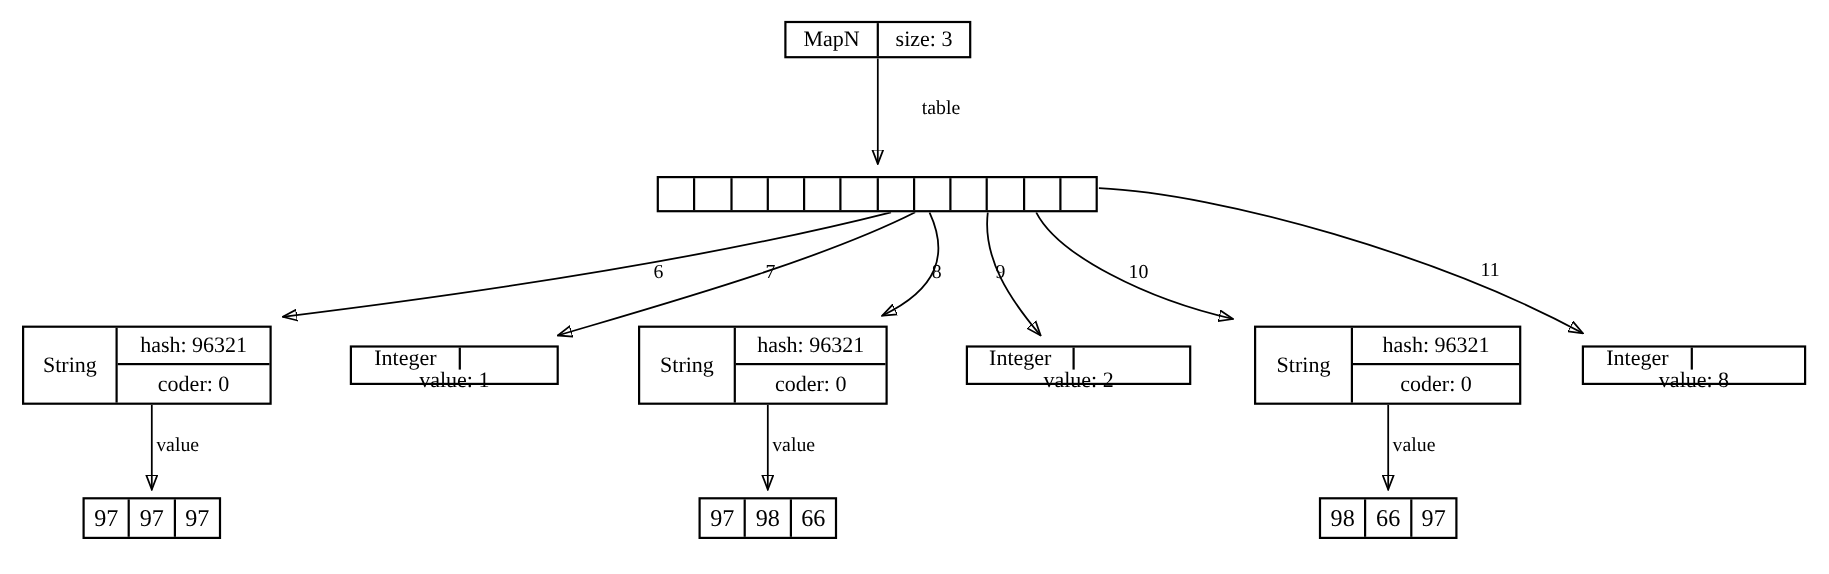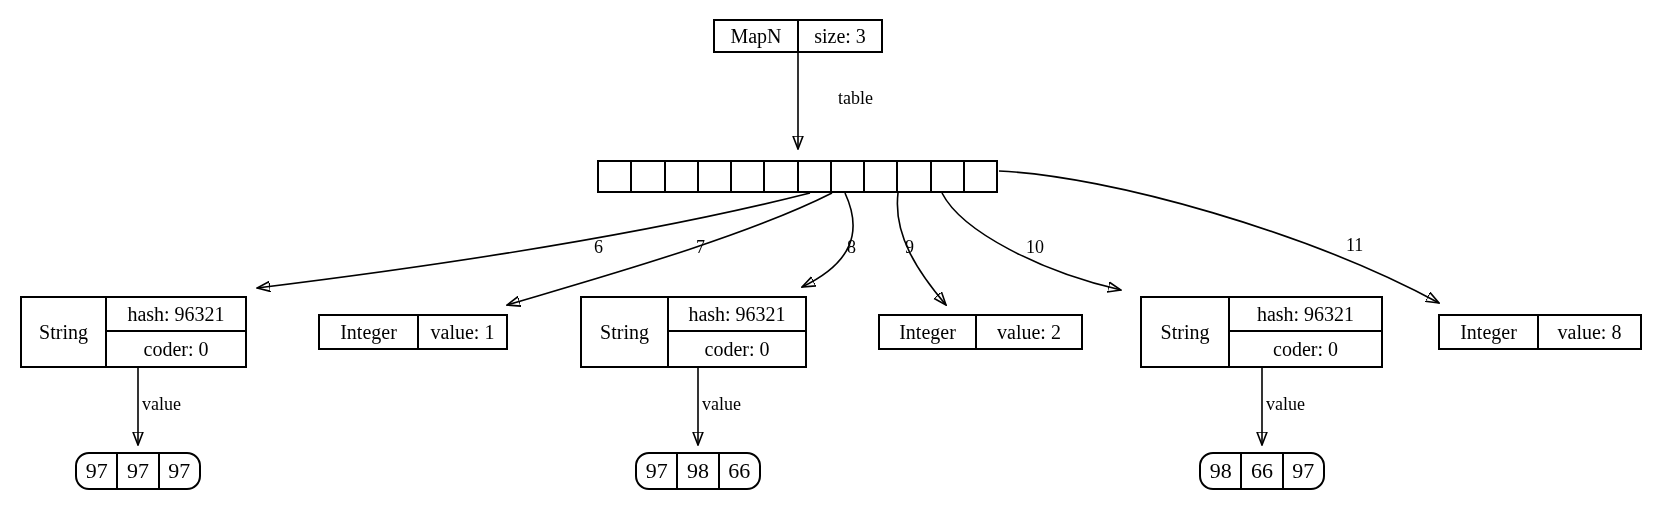--- a/index.html
+++ b/index.html
@@ -20,26 +20,26 @@
   
   .table-node{display:flex;}
   .table-cell{flex:1;border-right:2px solid #000;}
   .table-cell:last-child{border-right:none;}
   
   .snode{display:grid;grid-template-rows:1fr 1fr;}
   .stype{grid-row:1 / span 2;grid-column:1;border-right:2px solid #000;}
   .shash{grid-row:1;grid-column:2;border-bottom:2px solid #000;text-align:center;}
   .scoder{grid-row:2;grid-column:2;}
   
-  .inode{display:flex;}
+  .inode{display:flex;flex-direction:column;}
   .inode .cell{height:100%;}
   .itype{border-right:2px solid #000;}
   .ival{flex:1;}
   
-  .barray{display:flex;border-radius:14px;}
+  .barray{display:flex;}
   .bcell{flex:1;border-right:2px solid #000;font-size:22px;}
   .bcell:last-child{border-right:none;}
   
   .elabel{position:absolute;font-size:18px;line-height:1.1;white-space:nowrap;}
 </style>
 </head>
 <body>
 
 <div class="canvas">
 

